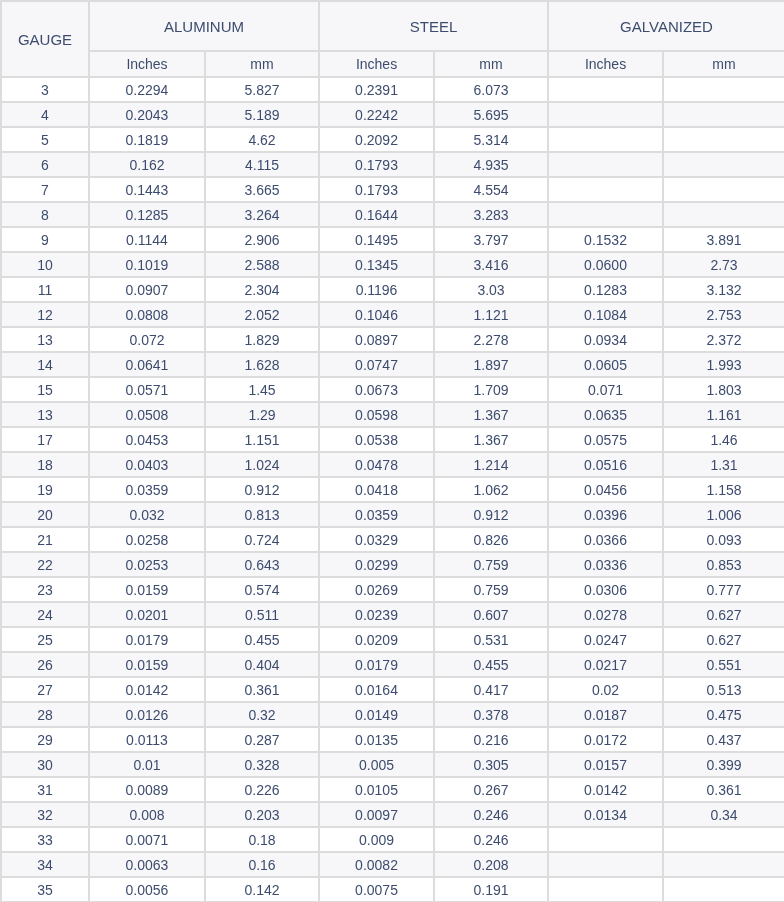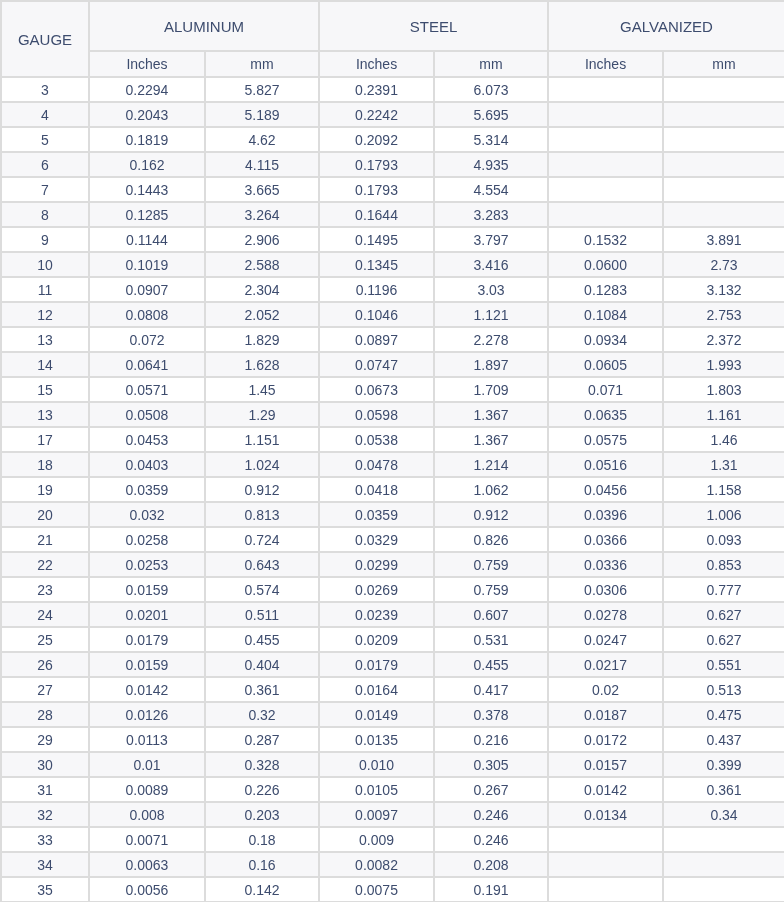--- a/index.html
+++ b/index.html
@@ -324,21 +324,21 @@
           <td>0.287</td>
           <td>0.0135</td>
           <td>0.216</td>
           <td>0.0172</td>
           <td>0.437</td>
         </tr>
         <tr>
           <td>30</td>
           <td>0.01</td>
           <td>0.328</td>
-          <td>0.010</td>
+          <td>0.005</td>
           <td>0.305</td>
           <td>0.0157</td>
           <td>0.399</td>
         </tr>
         <tr>
           <td>31</td>
           <td>0.0089</td>
           <td>0.226</td>
           <td>0.0105</td>
           <td>0.267</td>

